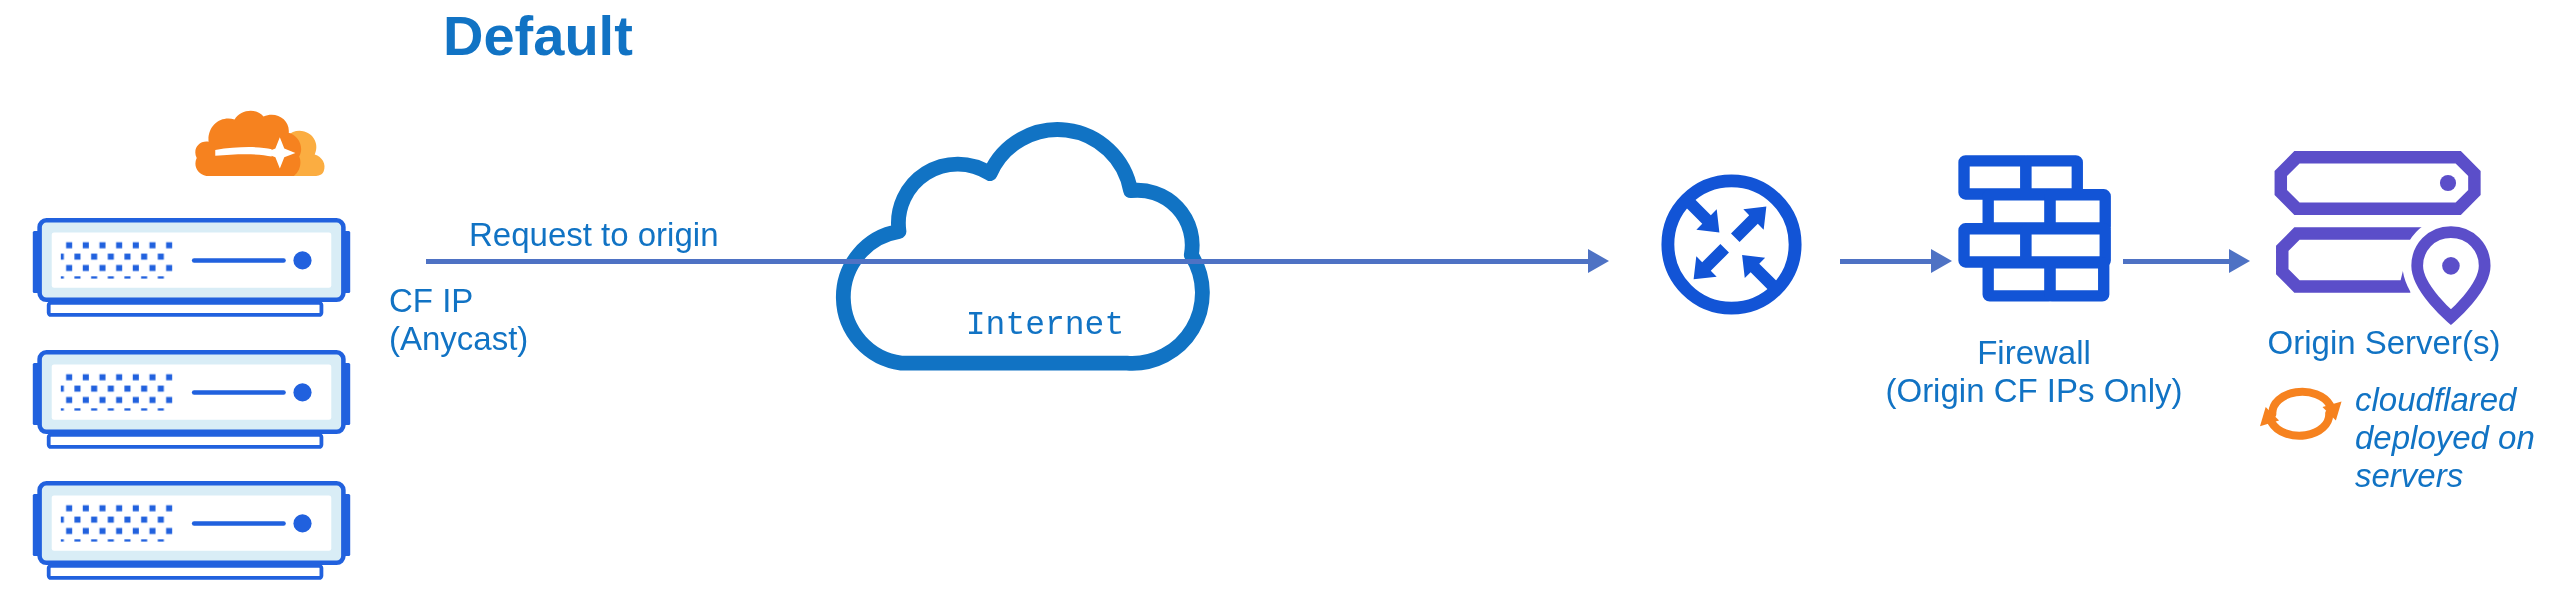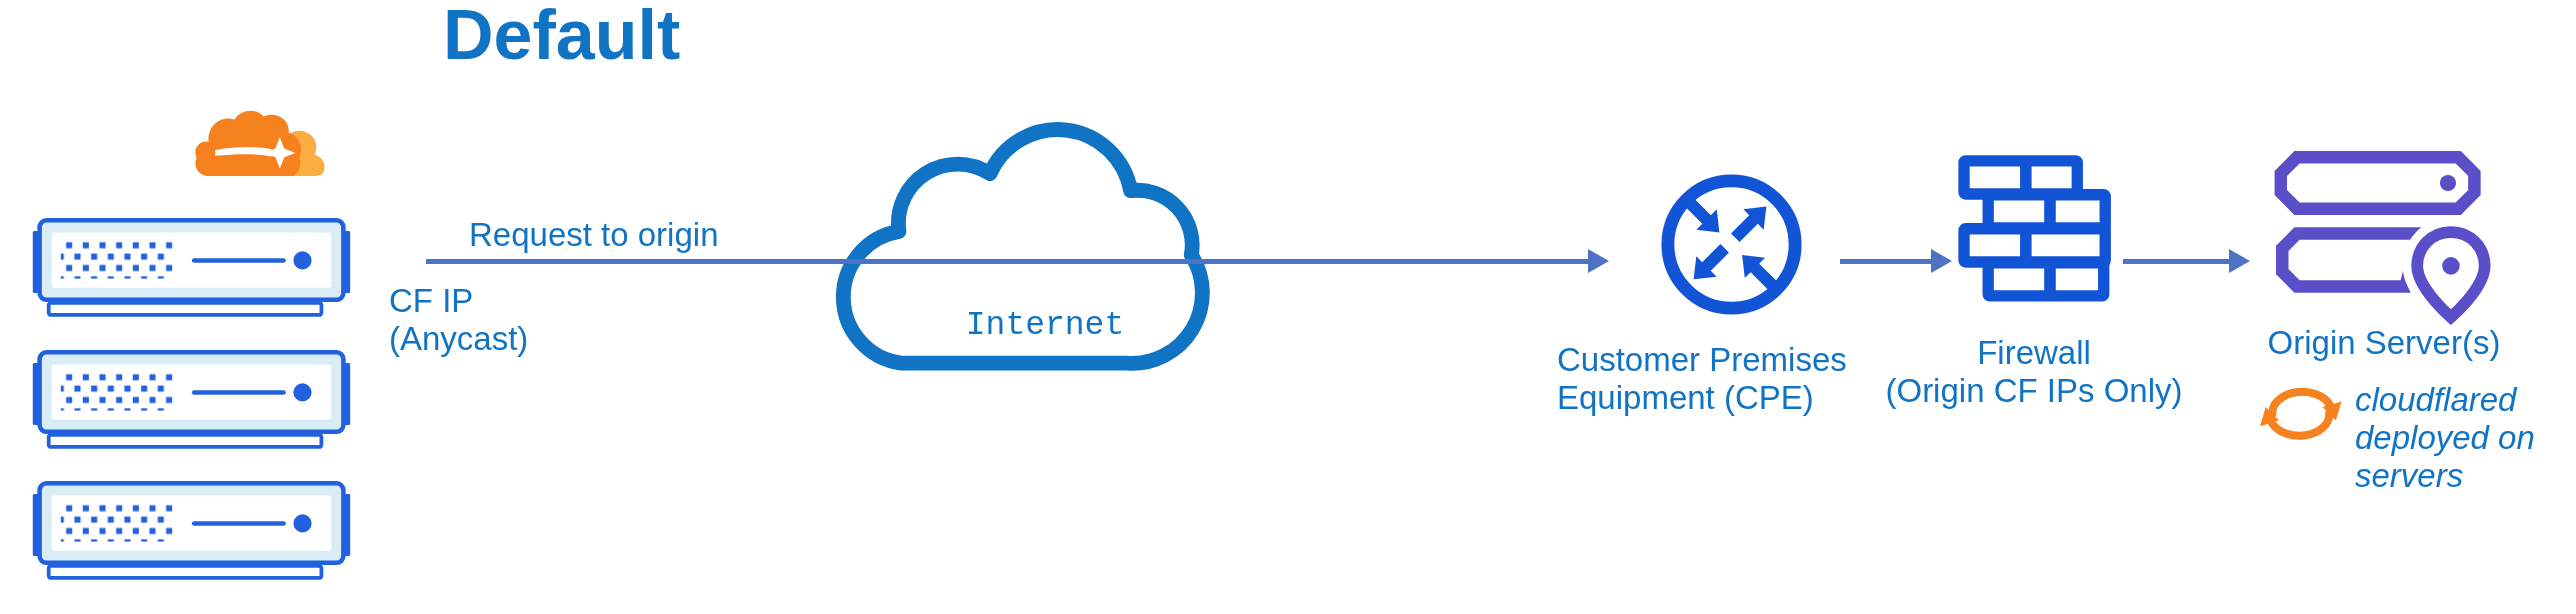--- a/index.html
+++ b/index.html
@@ -19,21 +19,21 @@
     font-family:"Liberation Sans",sans-serif;
   }
   .abs{position:absolute;}
   .label{
     position:absolute;color:var(--text-blue);
     font-size:33px;line-height:38px;white-space:nowrap;z-index:4;
   }
   .label.center{text-align:center;}
   .title{
     position:absolute;left:443px;top:1.5px;color:var(--text-blue);
-    font-size:70px;line-height:67px;font-weight:600;z-index:4;white-space:nowrap;
+    font-size:56px;line-height:67px;font-weight:600;z-index:4;white-space:nowrap;
   }
   .wordmark{
     position:absolute;left:44px;top:182px;color:var(--ink);
     font-size:34px;font-weight:800;letter-spacing:4.5px;line-height:36px;white-space:nowrap;z-index:3;
   }
   .wordmark sup{font-size:13px;letter-spacing:0;vertical-align:super;}
   .hline{position:absolute;height:4.5px;background:var(--connector);z-index:3;}
   .arrowhead{
     position:absolute;width:0;height:0;z-index:3;
     border-top:12px solid transparent;border-bottom:12px solid transparent;
@@ -159,24 +159,20 @@
 
   <div class="label" style="left:469px;top:216px;">Request to origin</div>
 
   <div class="label" style="left:389px;top:282px;">
     <div>CF IP</div>
     <div>(Anycast)</div>
   </div>
 
   <div class="label" style="left:1045px;top:307px;transform:translateX(-50%);font-family:Liberation Mono, monospace;">Internet</div>
 
-  <div class="label" style="left:1557px;top:341px;">
-    <div>Customer Premises</div>
-    <div>Equipment (CPE)</div>
-  </div>
 
   <div class="label center" style="left:1845px;top:334px;width:378px;">
     <div>Firewall</div>
     <div>(Origin CF IPs Only)</div>
   </div>
 
   <div class="label center" style="left:2232px;top:324px;width:304px;">Origin Server(s)</div>
 
   <div class="label" style="left:2355px;top:381px;width:213px;white-space:normal;font-style:italic;">cloudflared deployed on servers</div>
 

